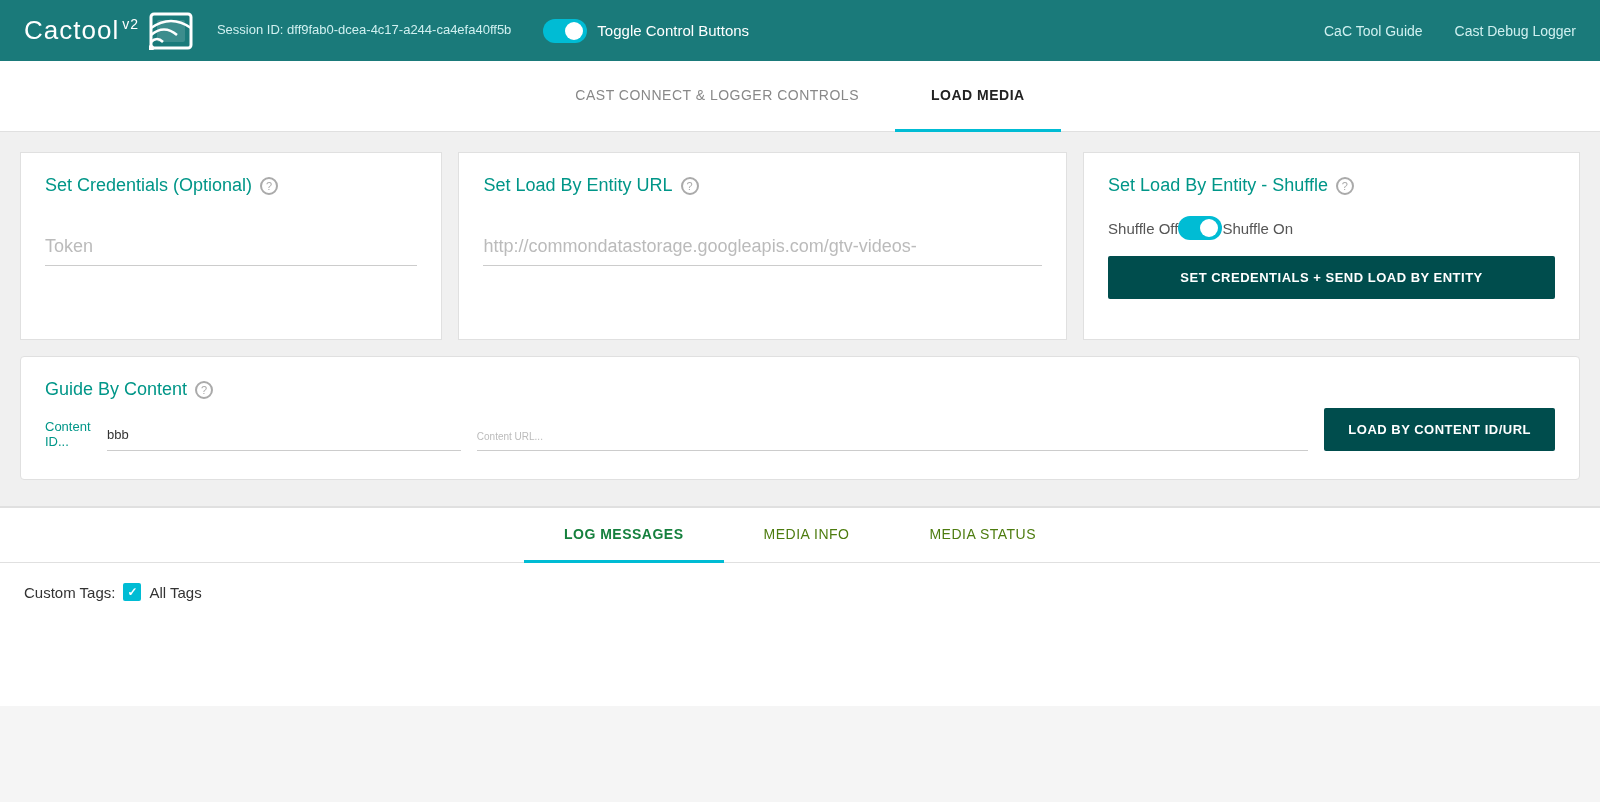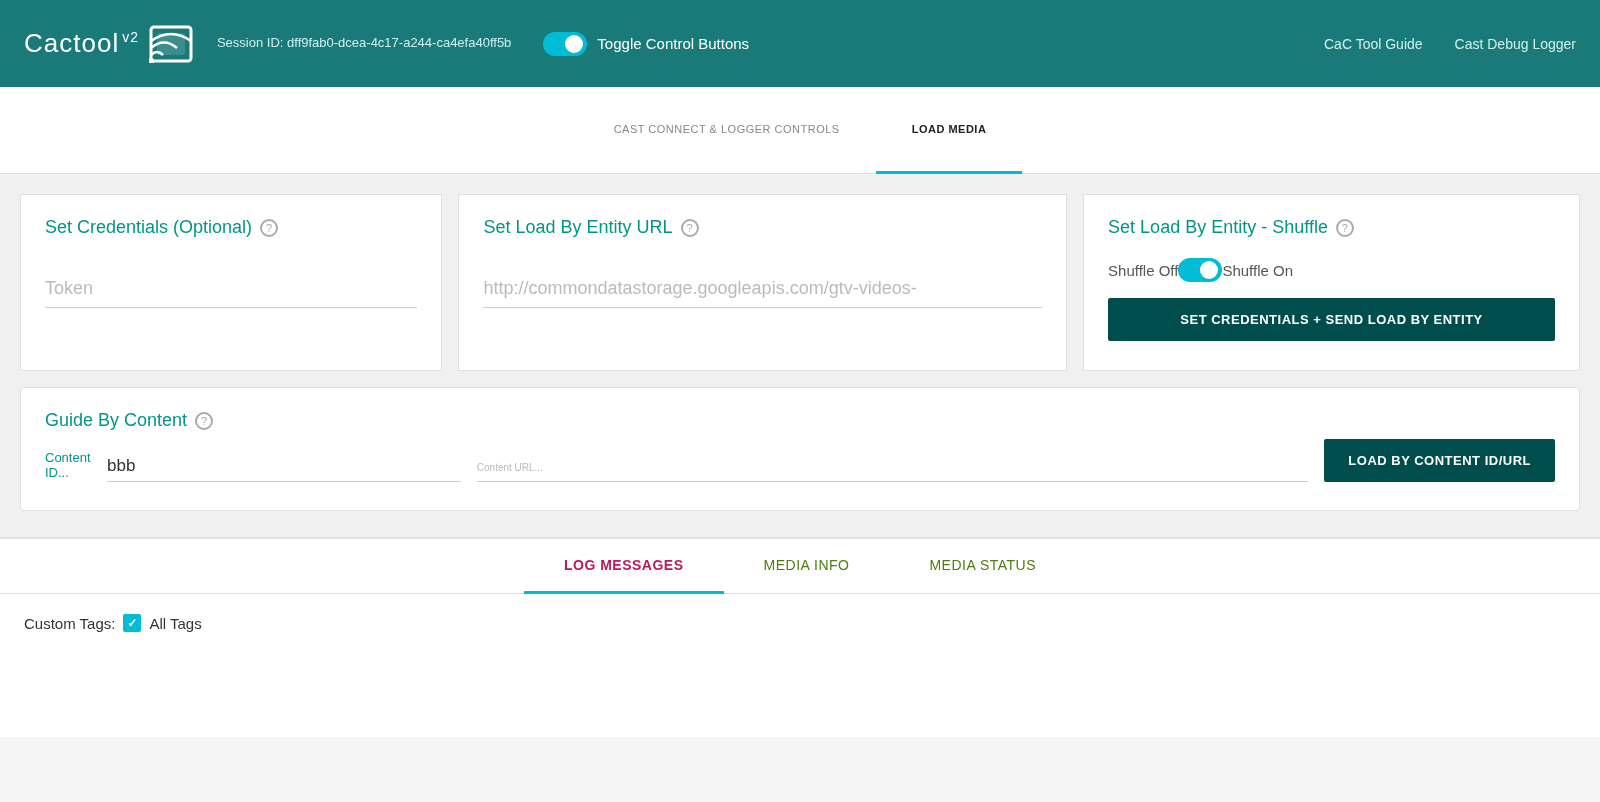--- a/index.html
+++ b/index.html
@@ -4,21 +4,21 @@
   <style>
     * { box-sizing: border-box; margin: 0; padding: 0; }
     body { font-family: 'Helvetica Neue', Arial, sans-serif; background: #f5f5f5; color: #333; }
 
     
     .header {
       background: #1a7a7a;
       display: flex;
       align-items: center;
       padding: 0 24px;
-      height: 87px;
+      height: 61px;
       gap: 16px;
     }
     .header-logo {
       display: flex;
       align-items: center;
       gap: 10px;
     }
     .header-logo-text {
       color: #fff;
       font-size: 26px;
@@ -84,22 +84,22 @@
 
     
     .main-nav {
       background: #fff;
       display: flex;
       justify-content: center;
       gap: 0;
       border-bottom: 1px solid #e0e0e0;
     }
     .main-nav-tab {
-      padding: 36px 36px;
-      font-size: 11px;
+      padding: 26px 36px;
+      font-size: 14px;
       letter-spacing: 0.5px;
       color: #888;
       cursor: pointer;
       text-transform: uppercase;
       font-weight: 400;
       border-bottom: 3px solid transparent;
       margin-bottom: -1px;
       user-select: none;
     }
     .main-nav-tab.active {
@@ -117,21 +117,21 @@
     
     .cards-row {
       display: flex;
       gap: 16px;
       margin-bottom: 16px;
     }
     .card {
       background: #fff;
       border: 1px solid #e0e0e0;
       border-radius: 0;
-      padding: 22px 24px 29px 24px;
+      padding: 22px 24px 40px 24px;
     }
     .card-credentials { flex: 1; }
     .card-entity-url { flex: 1.5; }
     .card-entity-shuffle { flex: 1.2; }
 
     .card-title {
       color: #009688;
       font-size: 18px;
       font-weight: 400;
       margin-bottom: 8px;
@@ -239,21 +239,21 @@
       flex: 1;
       display: flex;
       flex-direction: row;
     }
     .content-id-label {
       color: #009688;
       font-size: 13px;
       margin-bottom: 2px;
     }
     .content-id-value {
-      font-size: 17px;
+      font-size: 13px;
       color: #333;
       border-bottom: 1px solid #ccc;
       padding: 4px 0;
       outline: none;
       border-top: none; border-left: none; border-right: none;
       background: transparent;
       width: 100%;
     }
     .content-url-group {
       flex: 2;
@@ -301,21 +301,21 @@
       font-size: 14px;
       letter-spacing: 0.5px;
       color: #4d7c0f;
       cursor: pointer;
       text-transform: uppercase;
       font-weight: 400;
       border-bottom: 3px solid transparent;
       margin-bottom: -1px;
     }
     .bottom-nav-tab.active {
-      color: #be185d;
+      color: #15803d;
       font-weight: 700;
       border-bottom: 3px solid #00bcd4;
     }
     .bottom-content {
       padding: 20px 24px;
     }
     .custom-tags-row {
       display: flex;
       align-items: center;
       gap: 8px;

